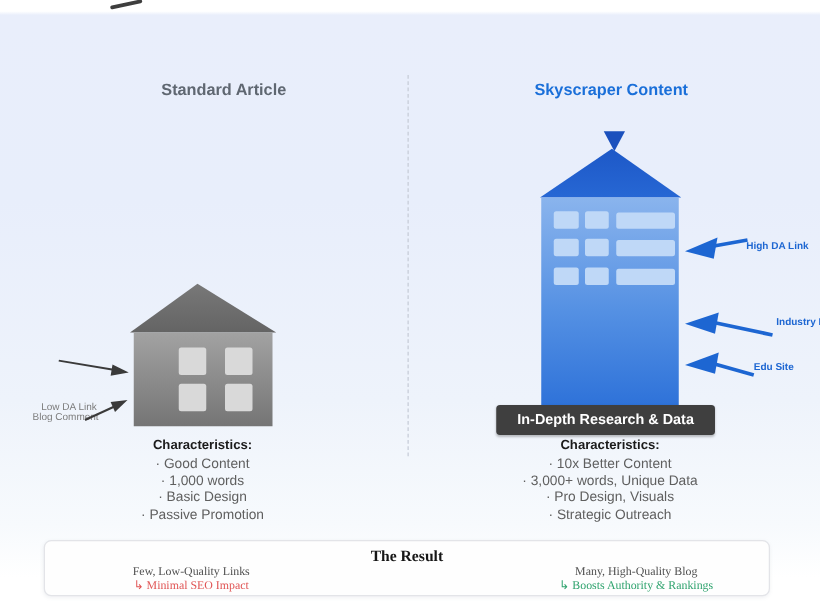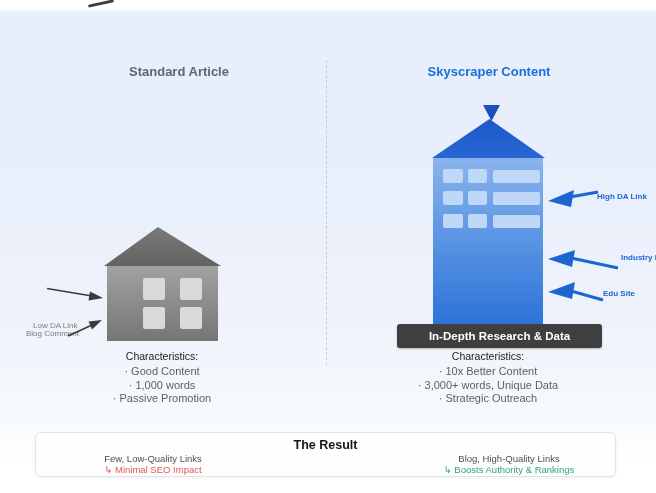--- a/index.html
+++ b/index.html
@@ -10,30 +10,30 @@
   }
   .abs{position:absolute;}
   .artifact{left:88px;top:2px;width:26px;height:3px;background:#1c1c1c;border-radius:2px;transform:rotate(-12deg);opacity:.85;}
   .title{left:0;right:0;top:20px;text-align:center;font-size:17.5px;font-weight:bold;color:#15151f;letter-spacing:.1px;}
   .col-header{top:64px;width:250px;text-align:center;font-size:13px;font-weight:bold;}
   .col-header.left{left:54px;color:#5f6771;}
   .col-header.right{left:364px;color:#1a6fd9;}
   .divider{left:326px;top:60px;height:305px;width:0;border-left:1px dashed #c6ccd8;}
   .small-label{font-size:8px;color:#7c7c7c;white-space:nowrap;}
   .blue-label{font-size:8px;font-weight:bold;color:#1d66d2;white-space:nowrap;}
-  .banner{left:397px;top:324px;width:205px;height:24px;background:#3f3f3f;border-radius:3px;
+  .banner{left:397px;top:324px;width:175px;height:24px;background:#3f3f3f;border-radius:3px;
     color:#ffffff;font-size:11.5px;font-weight:bold;text-align:center;line-height:24px;
     box-shadow:0 1px 2px rgba(0,0,0,.25);}
   .char-list{top:350px;width:200px;text-align:center;}
-  .char-list .char-title{font-size:10.5px;font-weight:normal;color:#1b1b1b;margin-bottom:3px;}
+  .char-list .char-title{font-size:10.5px;font-weight:bold;color:#1b1b1b;margin-bottom:3px;}
   .char-list .char-item{font-size:11px;color:#5f5f5f;line-height:13.5px;}
   .char-list.left{left:62px;}
   .char-list.right{left:388px;}
   .result-box{left:35px;top:432px;width:579px;height:43px;background:#fefefe;
-    border:1px solid #e3e4e8;border-radius:6px;box-shadow:0 1px 3px rgba(120,130,150,.10);}
+    border:1px solid #e3e4e8;border-radius:6px;box-shadow:0 1px 3px rgba(120,130,150,.10);font-family:Liberation Serif, serif;}
   .result-title{left:0;right:0;top:5px;text-align:center;font-size:12.5px;font-weight:bold;color:#161616;}
   .result-col{top:20px;width:210px;text-align:center;}
   .result-col.left{left:12px;}
   .result-col.right{left:368px;}
   .result-line1{font-size:9.5px;color:#4f4f4f;line-height:11px;}
   .result-line2{font-size:9.5px;line-height:11px;}
   .result-line2.neg{color:#e05555;}
   .result-line2.pos{color:#2fa36e;}
   svg{display:block;}
   .overlay{left:0;top:0;pointer-events:none;}
@@ -128,35 +128,37 @@
     <g>
       <line x1="571" y1="291" x2="603" y2="300" stroke="#1d66d2" stroke-width="3"></line>
       <polygon points="548,292 575,282 572,299" fill="#1d66d2"></polygon>
     </g>
   </svg>
 
   <div class="abs char-list left">
     <div class="char-title">Characteristics:</div>
     <div class="char-item">· Good Content</div>
     <div class="char-item">· 1,000 words</div>
+    <div class="char-item">· Basic Design</div>
     <div class="char-item">· Passive Promotion</div>
   </div>
 
   <div class="abs char-list right">
     <div class="char-title">Characteristics:</div>
     <div class="char-item">· 10x Better Content</div>
     <div class="char-item">· 3,000+ words, Unique Data</div>
+    <div class="char-item">· Pro Design, Visuals</div>
     <div class="char-item">· Strategic Outreach</div>
   </div>
 
   <div class="abs result-box">
     <div class="abs result-title">The Result</div>
     <div class="abs result-col left">
       <div class="result-line1">Few, Low-Quality Links</div>
       <div class="result-line2 neg">↳ Minimal SEO Impact</div>
     </div>
     <div class="abs result-col right">
-      <div class="result-line1">Blog, High-Quality Links</div>
+      <div class="result-line1">Many, High-Quality Blog</div>
       <div class="result-line2 pos">↳ Boosts Authority &amp; Rankings</div>
     </div>
   </div>
 
 </div>
 
 </body></html>

